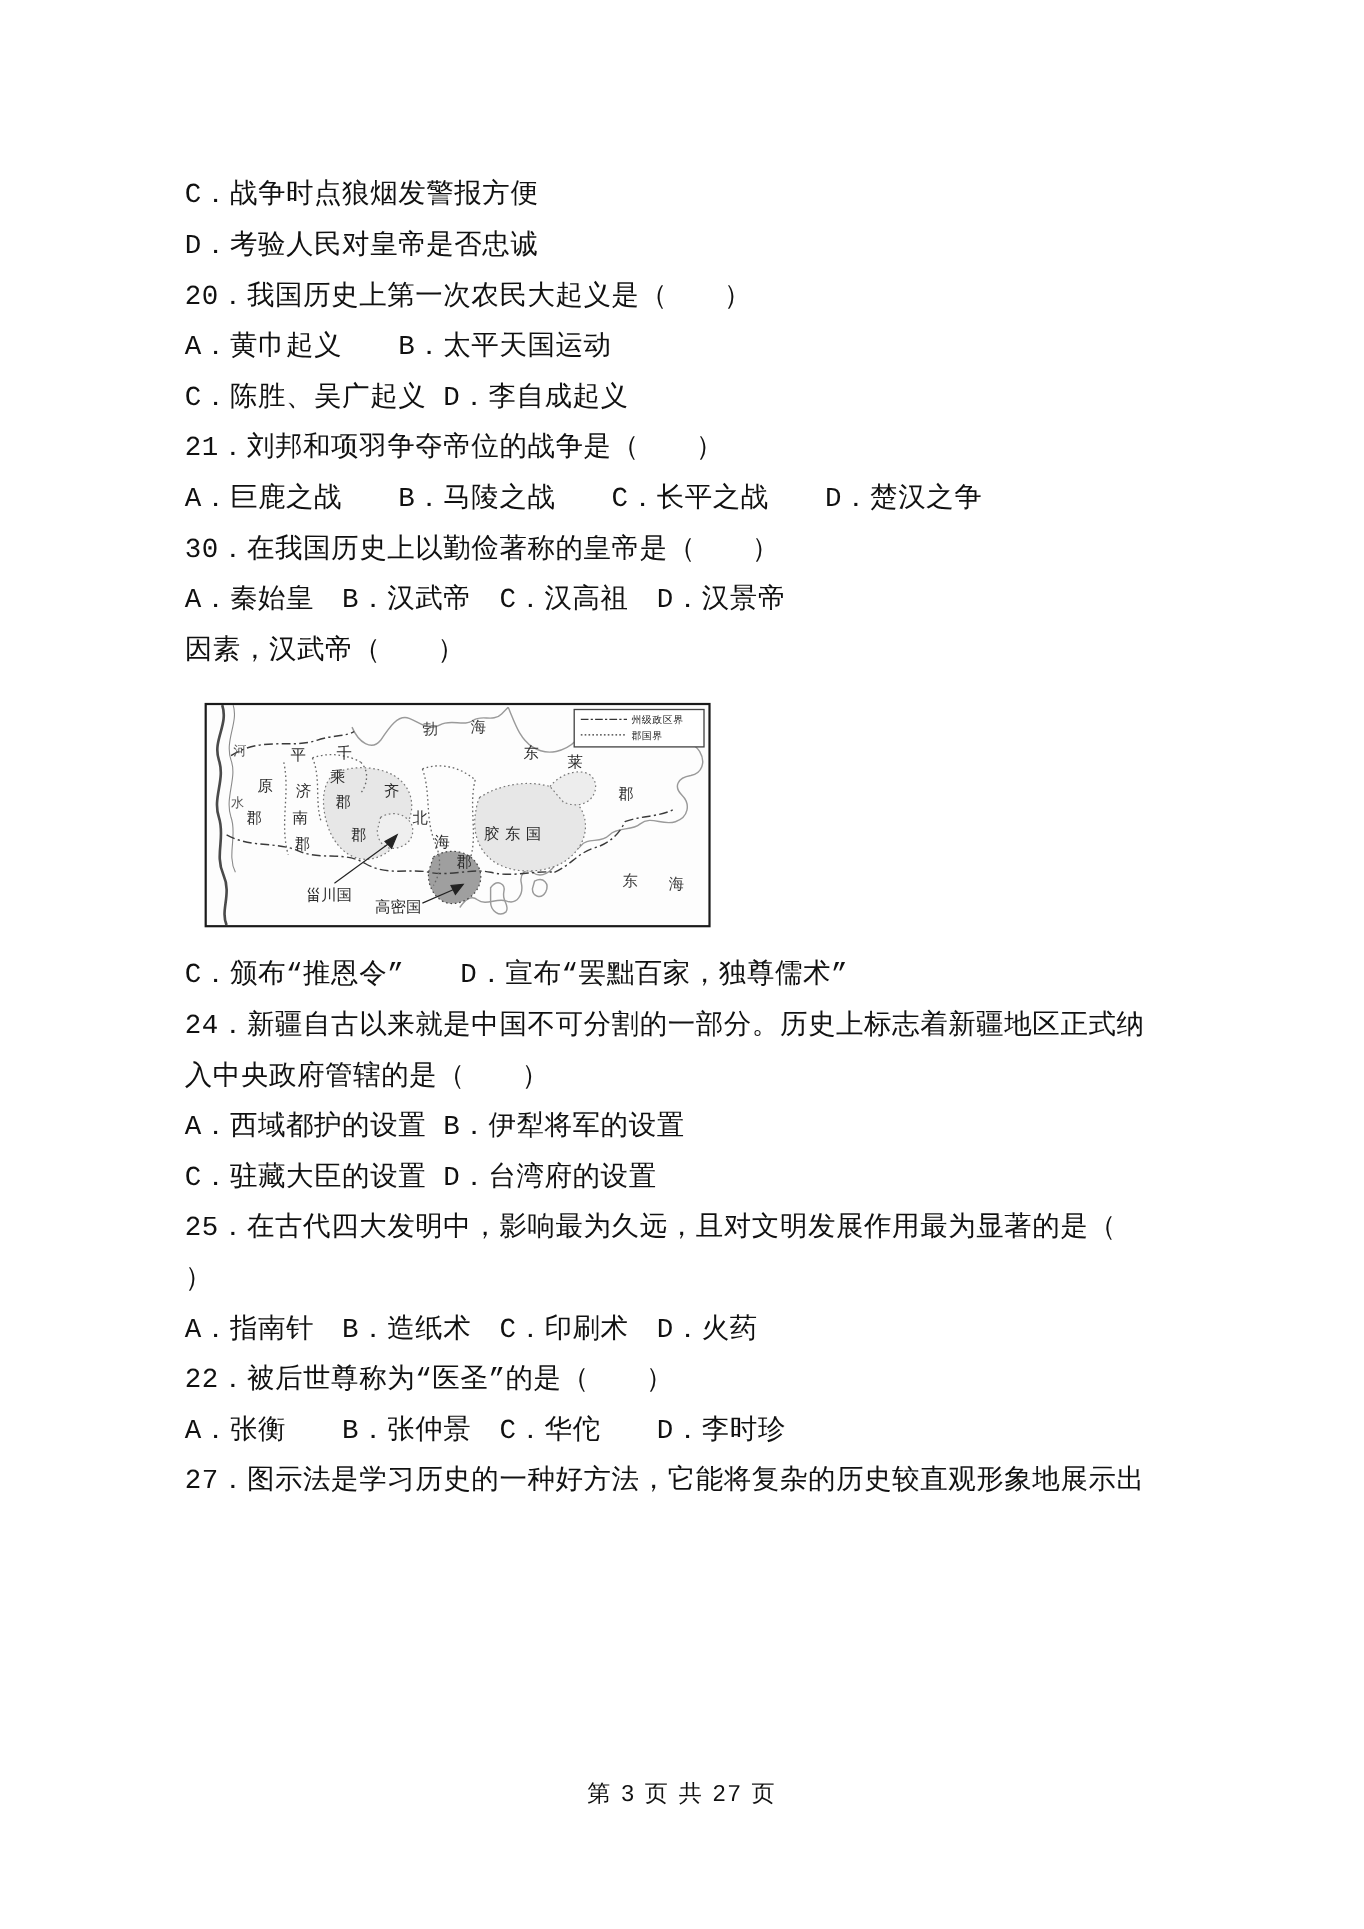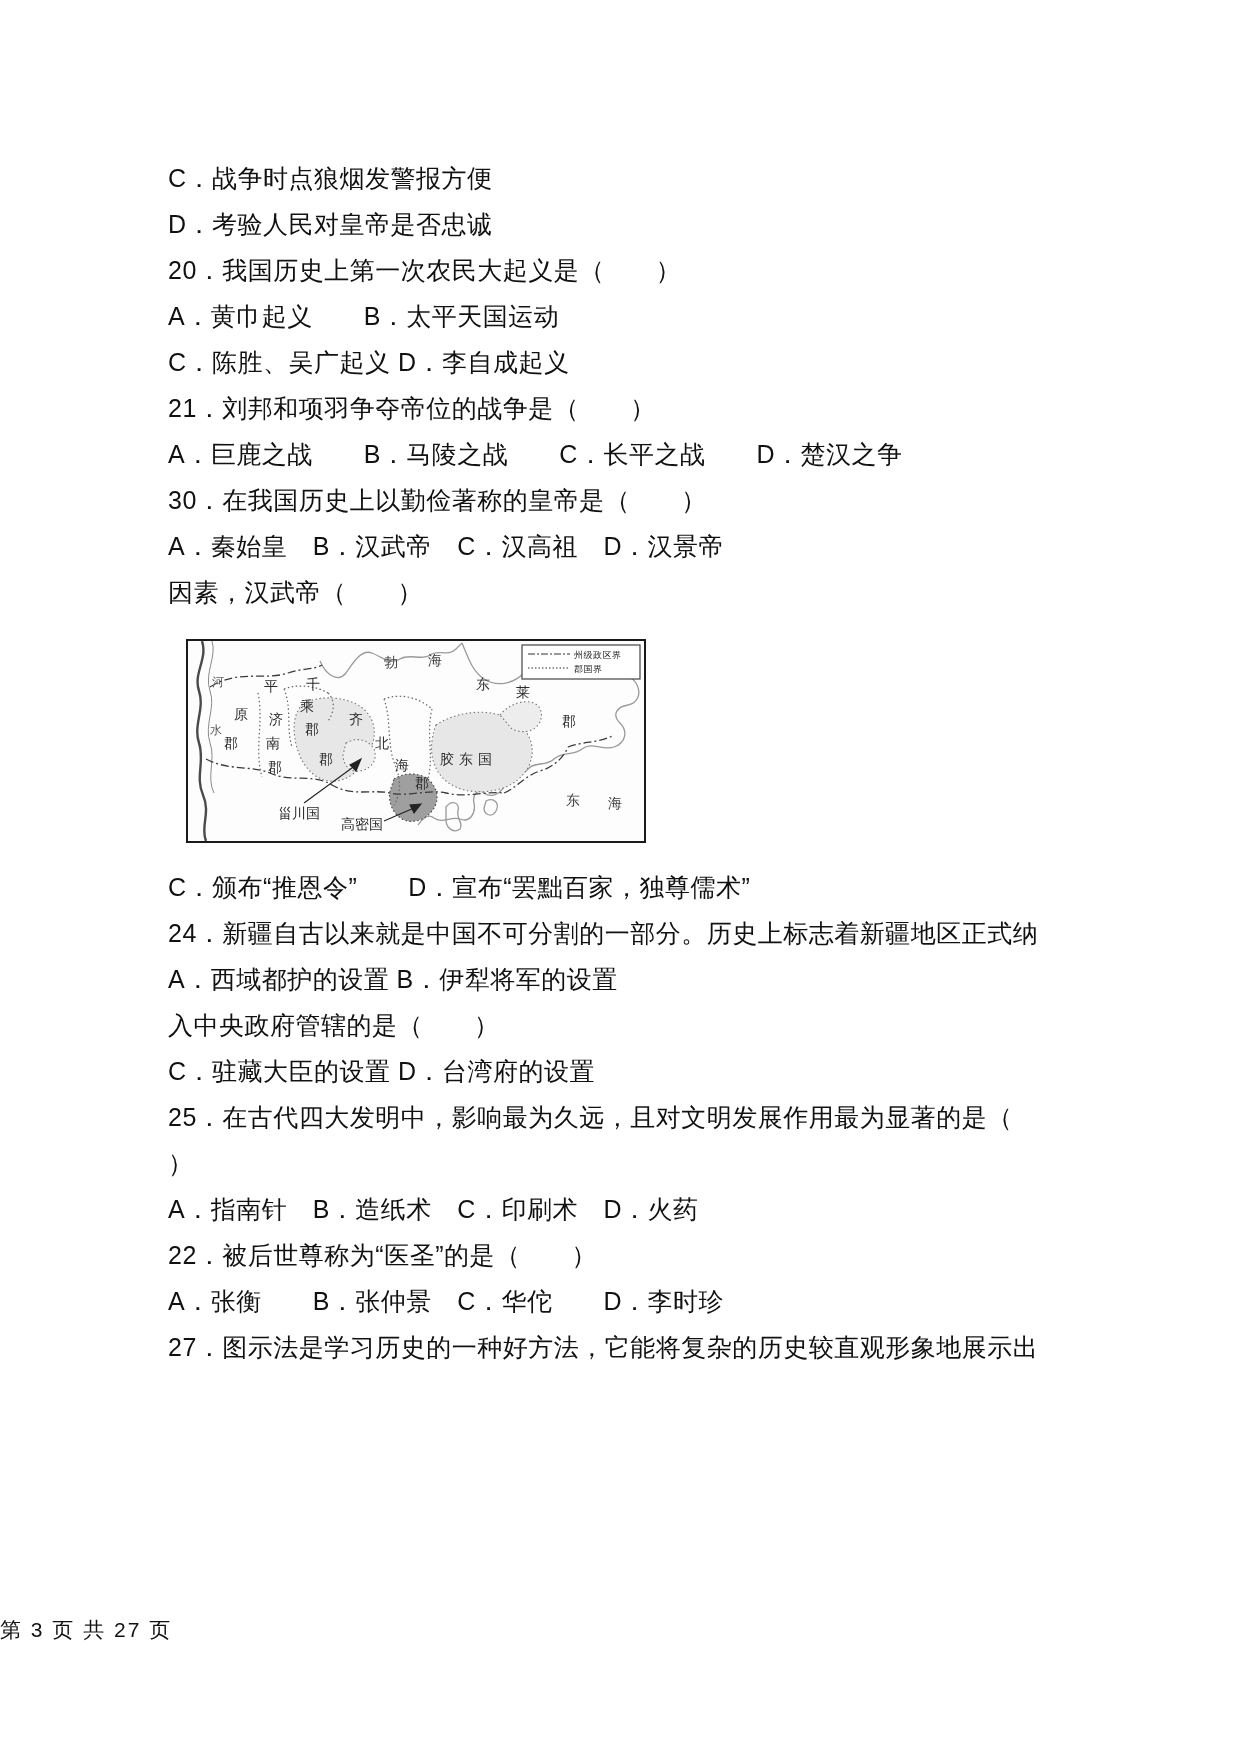--- a/index.html
+++ b/index.html
@@ -5,38 +5,38 @@
   html,body{margin:0;padding:0;}
   body{
     width:1240px;height:1754px;position:relative;background:#ffffff;
     font-family:"Liberation Sans",sans-serif;color:#111;
     overflow:hidden;
   }
   .content{
     position:absolute;left:168px;top:155px;width:910px;
     font-size:25px;letter-spacing:0.5px;
   }
-  .line{line-height:46px;min-height:46px;white-space:pre-wrap;}
+  .line{line-height:46px;min-height:46px;white-space:pre-wrap;font-family:Liberation Mono, monospace;}
   
   .map{
     position:relative;width:456px;height:200px;
     border:2px solid #1a1a1a;background:#fdfdfd;
     margin:24px 0 21px 18px;
   }
   .map svg{position:absolute;left:0;top:0;}
   .mchar{
     position:absolute;font-size:14px;line-height:14px;color:#2b2b2b;
     white-space:nowrap;letter-spacing:0;
   }
   .mchar.sea{color:#3c3c3c;}
   .mchar.river{font-size:12px;color:#555;}
   .mchar.wide{letter-spacing:5px;font-family:Liberation Serif, serif;}
   .legend-text{font-size:9px;fill:#222;font-family:"Liberation Sans",sans-serif;}
   .footer{
-    position:absolute;top:1616px;left:0;width:1240px;
+    position:absolute;top:1616px;left:0;width:1240px;text-align:center;
     font-size:21px;color:#111;letter-spacing:2px;
   }
 </style>
 </head>
 <body>
 
 <div class="content">
   <div class="line">C．战争时点狼烟发警报方便</div>
   <div class="line">D．考验人民对皇帝是否忠诚</div>
   <div class="line">20．我国历史上第一次农民大起义是（　　）</div>
@@ -127,22 +127,22 @@
     <span class="mchar wide" style="left:252px;top:112px">胶东国</span>
     <span class="mchar" style="left:288px;top:36px">东</span>
     <span class="mchar" style="left:328px;top:44px">莱</span>
     <span class="mchar" style="left:374px;top:73px">郡</span>
     <span class="mchar" style="left:90px;top:165px">甾川国</span>
     <span class="mchar" style="left:153px;top:176px">高密国</span>
   </div>
 
   <div class="line">C．颁布“推恩令”　　D．宣布“罢黜百家，独尊儒术”</div>
   <div class="line">24．新疆自古以来就是中国不可分割的一部分。历史上标志着新疆地区正式纳</div>
+  <div class="line">入中央政府管辖的是（　　）</div>
   <div class="line">A．西域都护的设置 B．伊犁将军的设置</div>
-  <div class="line">入中央政府管辖的是（　　）</div>
   <div class="line">C．驻藏大臣的设置 D．台湾府的设置</div>
   <div class="line">25．在古代四大发明中，影响最为久远，且对文明发展作用最为显著的是（</div>
   <div class="line">）</div>
   <div class="line">A．指南针　B．造纸术　C．印刷术　D．火药</div>
   <div class="line">22．被后世尊称为“医圣”的是（　　）</div>
   <div class="line">A．张衡　　B．张仲景　C．华佗　　D．李时珍</div>
   <div class="line">27．图示法是学习历史的一种好方法，它能将复杂的历史较直观形象地展示出</div>
 </div>
 
 <div class="footer">第 3 页 共 27 页</div>

